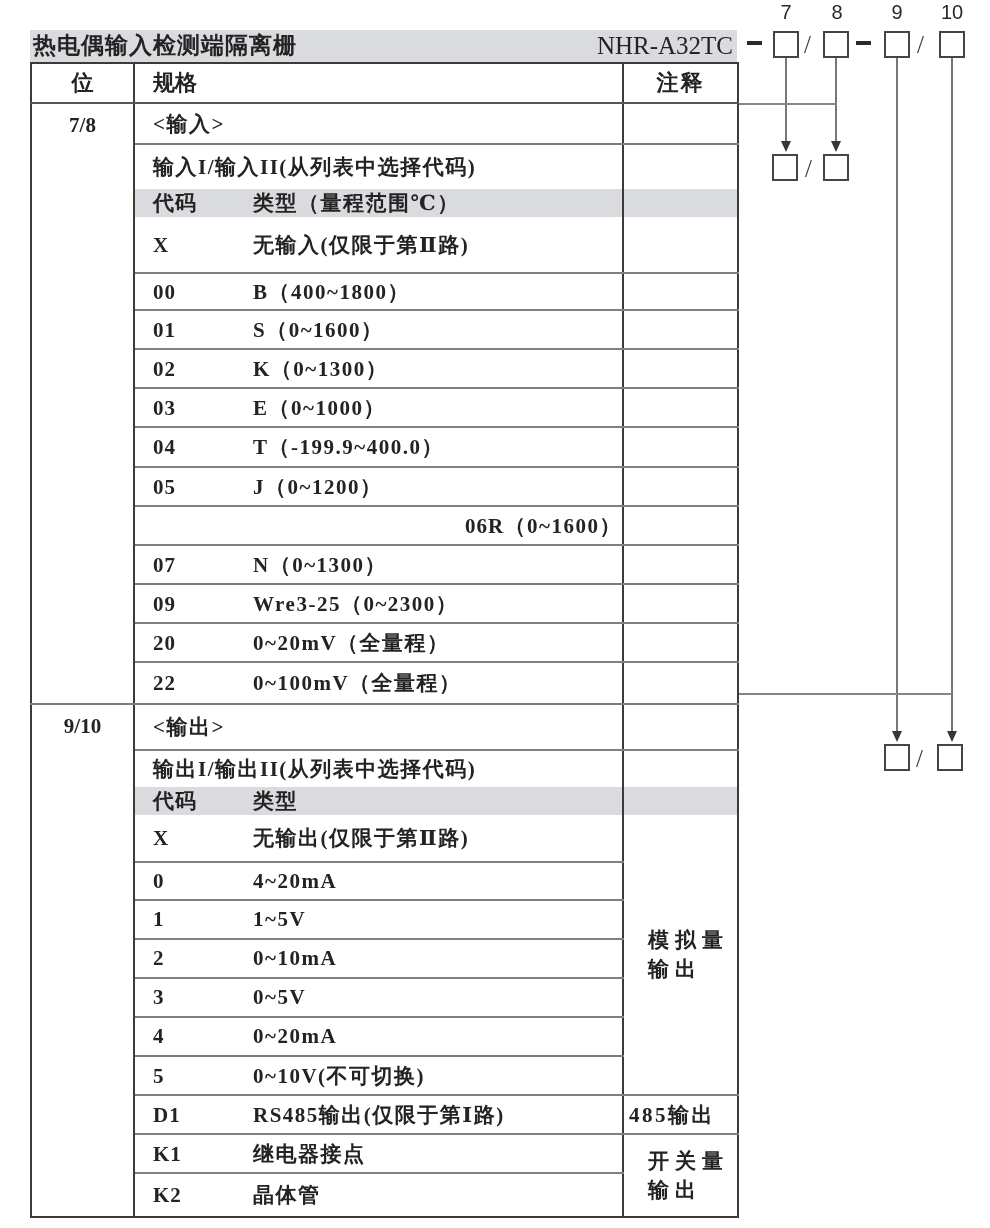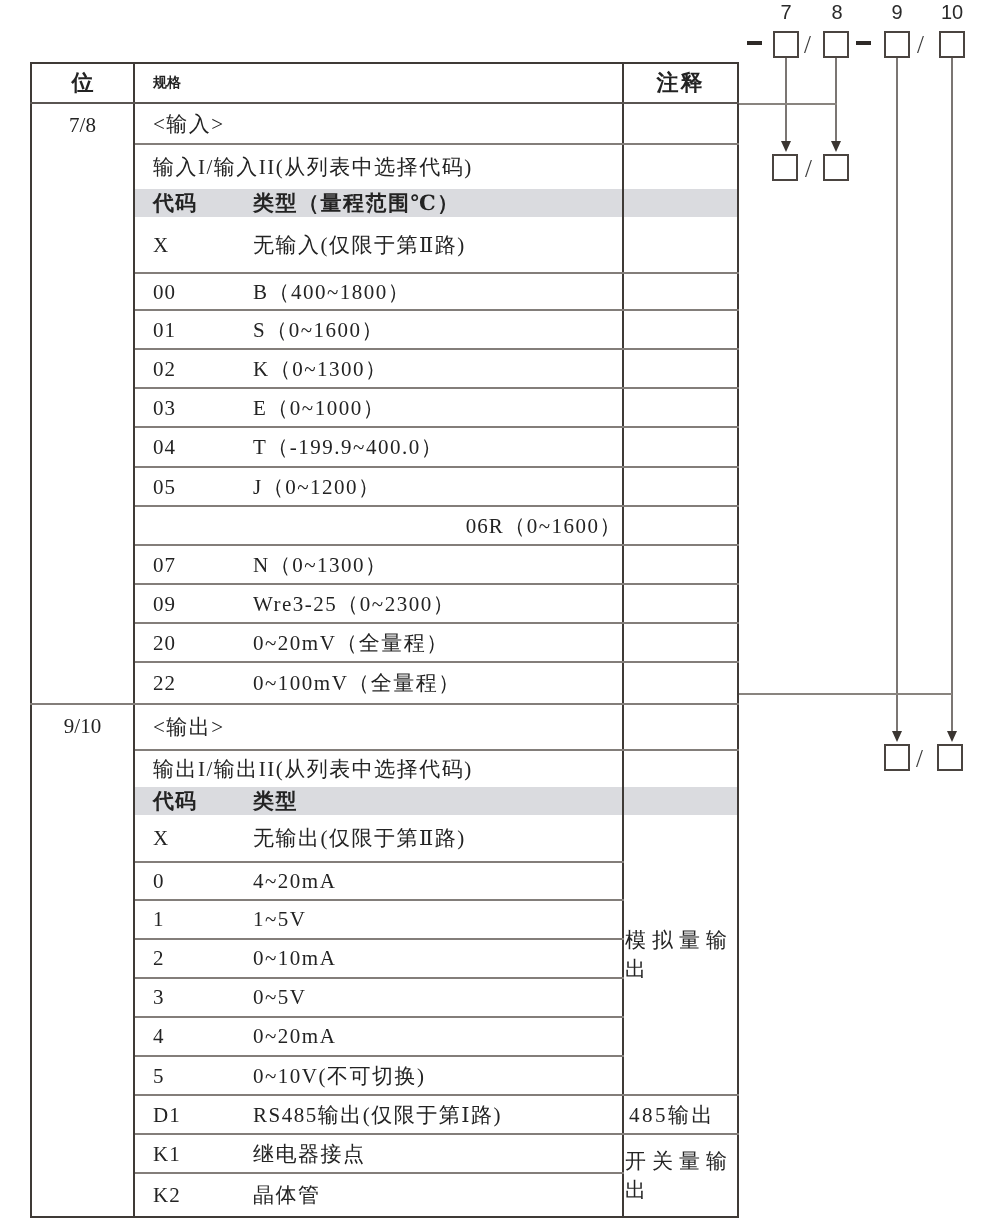--- a/index.html
+++ b/index.html
@@ -42,42 +42,46 @@
   
   table.spec {
     position:absolute; left:30px; top:62px; width:707px;
     border-collapse:collapse; table-layout:fixed;
     font-size:21px; color:#232323;
     border:2px solid #3f3a36;
   }
   table.spec col.w-pos  { width:103px; }
   table.spec col.w-spec { width:489px; }
   table.spec col.w-note { width:115px; }
-  td, th { padding:0; margin:0; vertical-align:middle; font-weight:normal; }
+  td, th { padding:0; margin:0; vertical-align:middle; font-weight:bold; }
   th { font-weight:bold; }
   .c-div  { border-right:2px solid #3f3a36; }     
   .hdr    { border-bottom:2px solid #5a5552; }    
   .bb     { border-bottom:2px solid #837e7a; }    
   .pos-cell { text-align:center; vertical-align:top; padding-top:9px; }
   .spec-cell { padding-left:18px; letter-spacing:1.5px; }
   .code { display:inline-block; width:100px; letter-spacing:1px; }
   .grayrow { background:#dadbdf; }
   .grayrow .spec-cell { font-weight:bold; }
   .note-cell { vertical-align:middle; }
   .note-485  { padding-left:5px; letter-spacing:2.5px; }
-  .note-wrap { padding-left:1px; letter-spacing:6px; line-height:1.35; }
-  .hdr-spec { padding-left:18px; text-align:left; font-size:14px; }
+  .note-wrap { padding-left:24px; letter-spacing:6px; line-height:1.35; }
+  .hdr-spec { padding-left:18px; text-align:left; font-size:22px; }
   .hdr-pos  { text-align:center; font-size:22px; }
   .hdr-note { text-align:center; font-size:22px; letter-spacing:2px; }
 </style>
 </head>
 <body>
 
 <div class="page">
 
+  <div class="title-bar">
+    <span class="title-text">热电偶输入检测端隔离栅</span>
+    <span class="model-text">NHR-A32TC</span>
+  </div>
 
   <div class="digit" style="left:771px;">7</div>
   <div class="digit" style="left:822px;">8</div>
   <div class="digit" style="left:882px;">9</div>
   <div class="digit" style="left:937px;">10</div>
 
   <div class="dashbar" style="left:747px; top:41px;"></div>
   <div class="dashbar" style="left:856px; top:41px;"></div>
   <span class="slash" style="left:804px; top:32px;">/</span>
   <span class="slash" style="left:917px; top:32px;">/</span>

